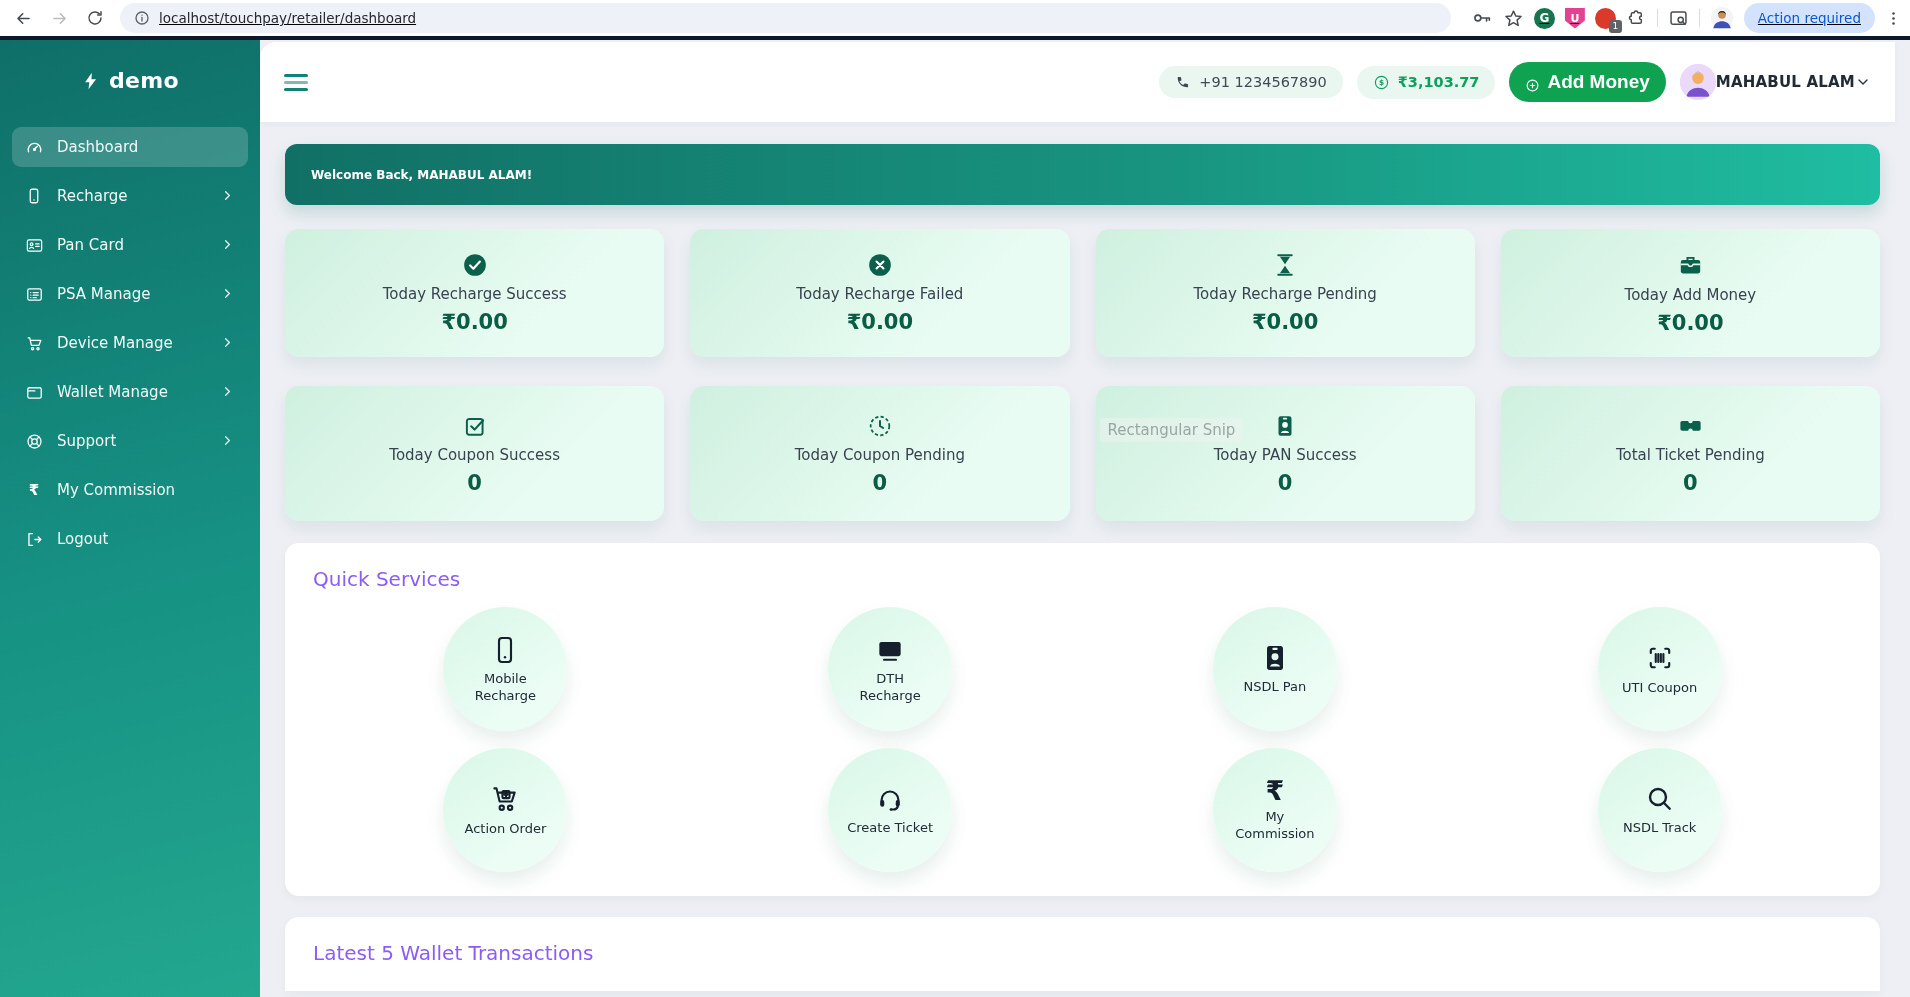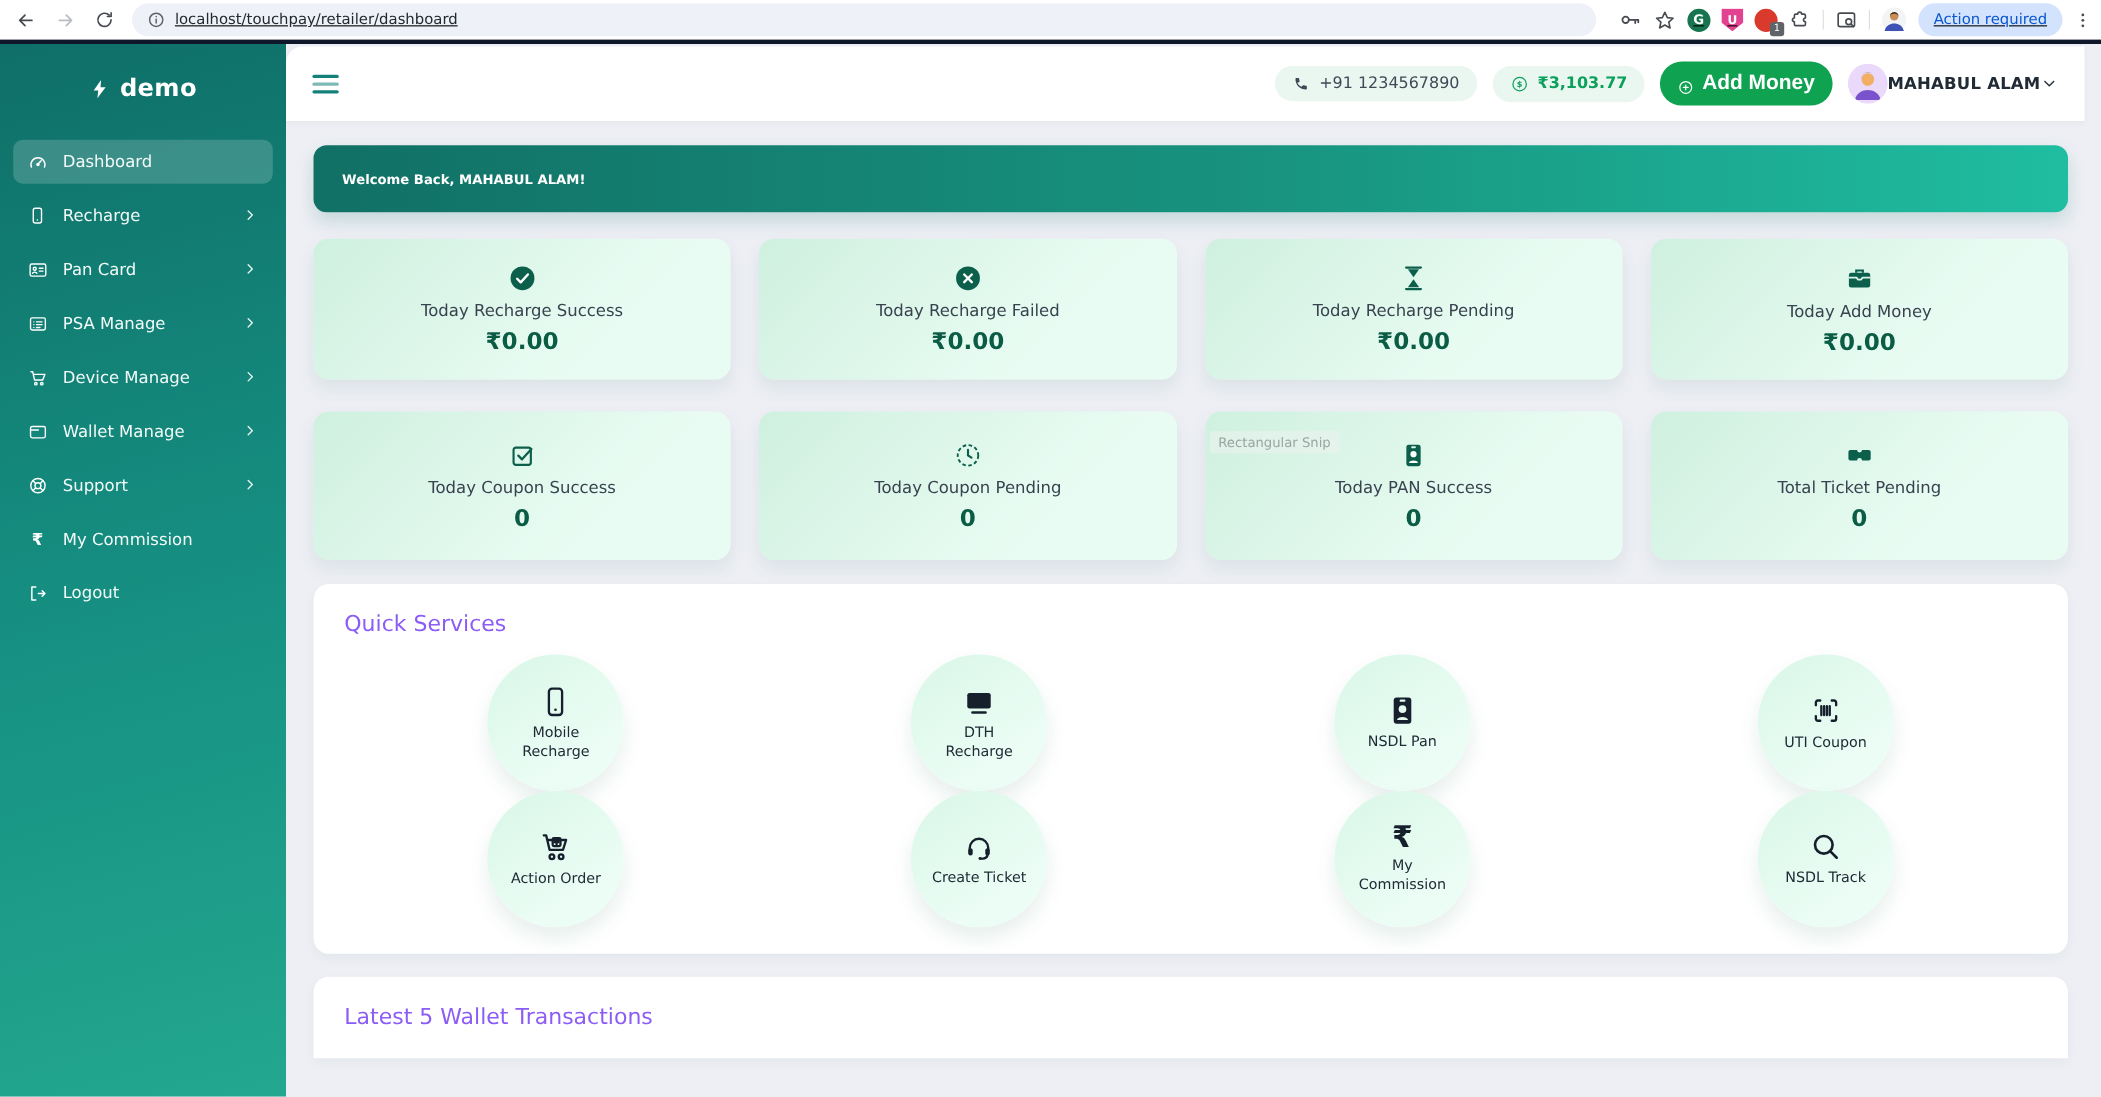--- a/index.html
+++ b/index.html
@@ -34,21 +34,21 @@
   .logo-text { font-size:22px; font-weight:bold; letter-spacing:.3px; }
   .side-item { display:flex; align-items:center; gap:13px; padding:10px 12px; border-radius:9px;
     margin-bottom:9px; font-size:15px; color:#f2fbf9; cursor:default; }
   .side-item.active { background:rgba(255,255,255,.18); }
   .si-ic { width:20px; height:20px; display:flex; align-items:center; justify-content:center; flex:0 0 20px; }
   .si-label { flex:1; }
   .si-chev { width:16px; height:16px; opacity:.9; }
   .rupee-glyph { font-size:15px; font-weight:bold; color:#fff; }
 
   .main { flex:1; display:flex; flex-direction:column; min-width:0; position:relative; }
-  .app-header { height:68px; background:#fff; border-top-left-radius:16px; margin-top:2px;
+  .app-header { height:80px; background:#fff; border-top-left-radius:16px; margin-top:2px;
     display:flex; align-items:center; padding:0 24px 0 24px; box-shadow:0 2px 6px rgba(25,40,60,.04); }
   .hamburger { display:flex; flex-direction:column; gap:4px; cursor:pointer; }
   .hamburger span { width:24px; height:3px; background:#14807a; border-radius:2px; }
   .hamburger span:nth-child(2) { opacity:.55; }
   .hd-right { margin-left:auto; display:flex; align-items:center; gap:14px; }
   .hd-pill { background:#e9f7f0; border-radius:20px; padding:8px 16px; display:flex; align-items:center; gap:8px; font-size:14.5px; }
   .hd-pill.phone { color:#3f4a57; }
   .hd-pill.balance { color:#0ba05c; font-weight:bold; }
   .btn-addmoney { background:#0fa251; color:#fff; font-weight:bold; font-size:19px; border:none;
     border-radius:20px; padding:9px 16px; display:flex; align-items:flex-end; gap:7px; cursor:pointer; }
@@ -61,26 +61,26 @@
     display:flex; align-items:center; padding:0 26px; color:#fff; font-size:12px; font-weight:bold;
     box-shadow:0 8px 16px rgba(17,112,101,.18); margin-bottom:24px; }
 
   .stats-grid { display:grid; grid-template-columns:repeat(4,1fr); gap:29px 26px; margin-bottom:22px; }
   .stat-card { border-radius:14px; background:linear-gradient(135deg,#cff0df 0%,#e9fcf3 70%);
     box-shadow:0 8px 16px rgba(16,94,74,.08); display:flex; flex-direction:column;
     align-items:center; justify-content:center; gap:7px; position:relative; }
   .stat-card.r1 { height:128px; } .stat-card.r2 { height:135px; }
   .stat-title { font-size:15px; color:#39434f; }
   .stat-value { font-size:21px; font-weight:bold; color:#0a5c45; }
-  .snip-tip { position:absolute; left:4px; top:18px; background:rgba(236,243,240,.55);
-    color:rgba(135,146,144,.8); font-size:12px; padding:3px 8px; border-radius:2px; pointer-events:none; }
+  .snip-tip { position:absolute; left:4px; top:32px; background:rgba(236,243,240,.55);
+    color:rgba(135,146,144,.8); font-size:15px; padding:3px 8px; border-radius:2px; pointer-events:none; }
 
   .panel { background:#fff; border-radius:14px; padding:24px 28px; box-shadow:0 4px 10px rgba(25,40,60,.04); }
   .panel-title { font-size:20px; font-weight:normal; color:#8b5cf6; }
-  .qs-grid { display:grid; grid-template-columns:repeat(4,1fr); margin-top:16px; }
+  .qs-grid { display:grid; grid-template-columns:repeat(4,1fr); margin-top:16px; row-gap:17px; }
   .qs-cell { display:flex; align-items:center; justify-content:center; }
   .qs-circle { width:124px; height:124px; border-radius:50%; background:linear-gradient(145deg,#d9f7e8 0%,#ecfdf5 75%);
     display:flex; flex-direction:column; align-items:center; justify-content:center; gap:5px;
     box-shadow:0 10px 18px rgba(16,94,74,.10); cursor:pointer; text-align:center; }
   .qs-label { font-size:13px; color:#212b36; line-height:1.3; max-width:92px; }
   .qs-rupee { font-size:27px; font-weight:bold; color:#16202c; line-height:1; }
 
   .tx-panel { margin-top:21px; border-bottom-left-radius:0; border-bottom-right-radius:0; height:74px; }
 
   .main-wrap { flex:1; min-width:0; padding-right:15px; position:relative; display:flex; }

